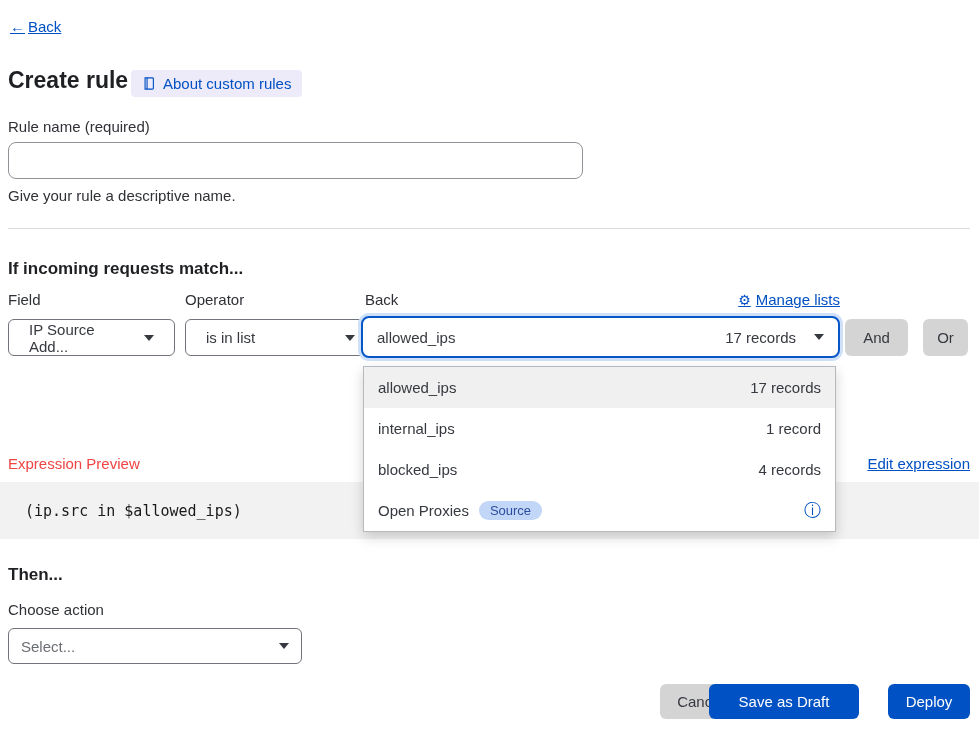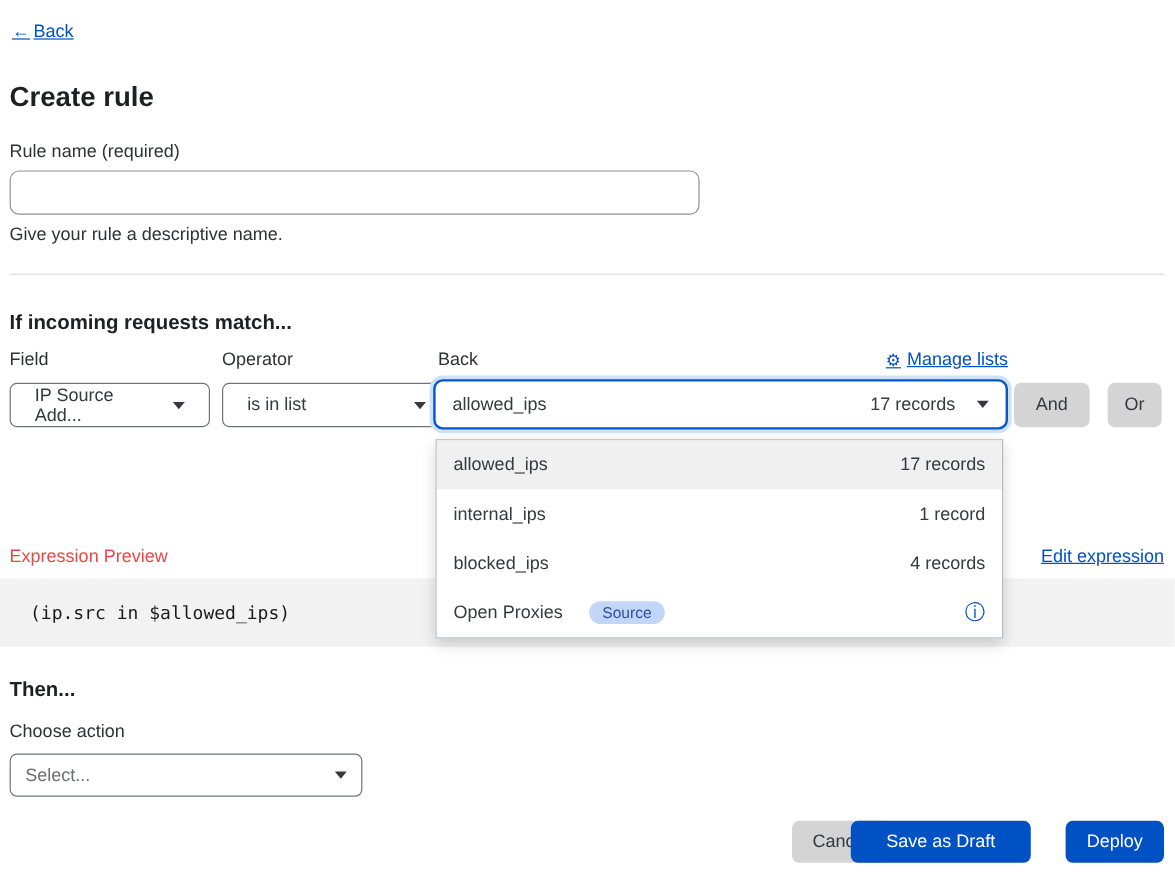--- a/index.html
+++ b/index.html
@@ -104,21 +104,21 @@
     background: #ffffff; border: 1px solid #b6b9bd;
     box-shadow: 0 5px 12px rgba(0,0,0,0.18);
     z-index: 10;
   }
   .dropdown-item {
     height: 41px; display: flex; align-items: center;
     justify-content: space-between; padding: 0 14px;
     font-size: 15px; color: #36393f; cursor: pointer; background: #fff;
   }
   .dropdown-item.selected { background: #f0f0f0; }
-  .item-left { display: flex; align-items: center; gap: 22px; }
+  .item-left { display: flex; align-items: center; gap: 10px; }
   .managed-pill {
     background: #c2d6f8; color: #2b4f9e;
     font-size: 13px; padding: 2px 11px; border-radius: 11px;
   }
   .info-glyph { color: #0051c3; font-size: 17px; line-height: 1; cursor: pointer; }
   .expr-label { position: absolute; left: 8px; top: 455px; font-size: 15px; color: #ef4444; }
   .edit-expression { position: absolute; right: 9px; top: 455px; font-size: 15px; }
   .code-block {
     position: absolute; left: 0; top: 482px; width: 979px; height: 57px;
     background: #f2f2f2; display: flex; align-items: center;
@@ -140,20 +140,29 @@
 <body>
 
 <div class="page">
 
   <a class="back-link">
     <span>←</span>
       <span>Back</span>
   </a>
 
   <div class="page-title">Create rule</div>
+  <div class="about-badge">
+    <span style="display:inline-flex;">
+      <svg width="14" height="15" viewBox="0 0 16 16">
+          <path d="M3.5 1.5h8.5a1 1 0 0 1 1 1v11a1 1 0 0 1-1 1H3.5z" fill="none" stroke="#0051c3" stroke-width="1.3"></path>
+          <line x1="5.8" y1="1.5" x2="5.8" y2="14.5" stroke="#0051c3" stroke-width="1.3"></line>
+        </svg>
+    </span>
+    <span>About custom rules</span>
+  </div>
 
   <div class="field-label" style="left:8px; top:118px;">Rule name (required)</div>
   <input class="rule-name-input" type="text" value="" style="">
   <div class="helper-text">Give your rule a descriptive name.</div>
 
   <div class="divider"></div>
 
   <div class="section-heading" style="top:259px;">If incoming requests match...</div>
 
   <div class="field-label" style="left:8px; top:291px;">Field</div>

